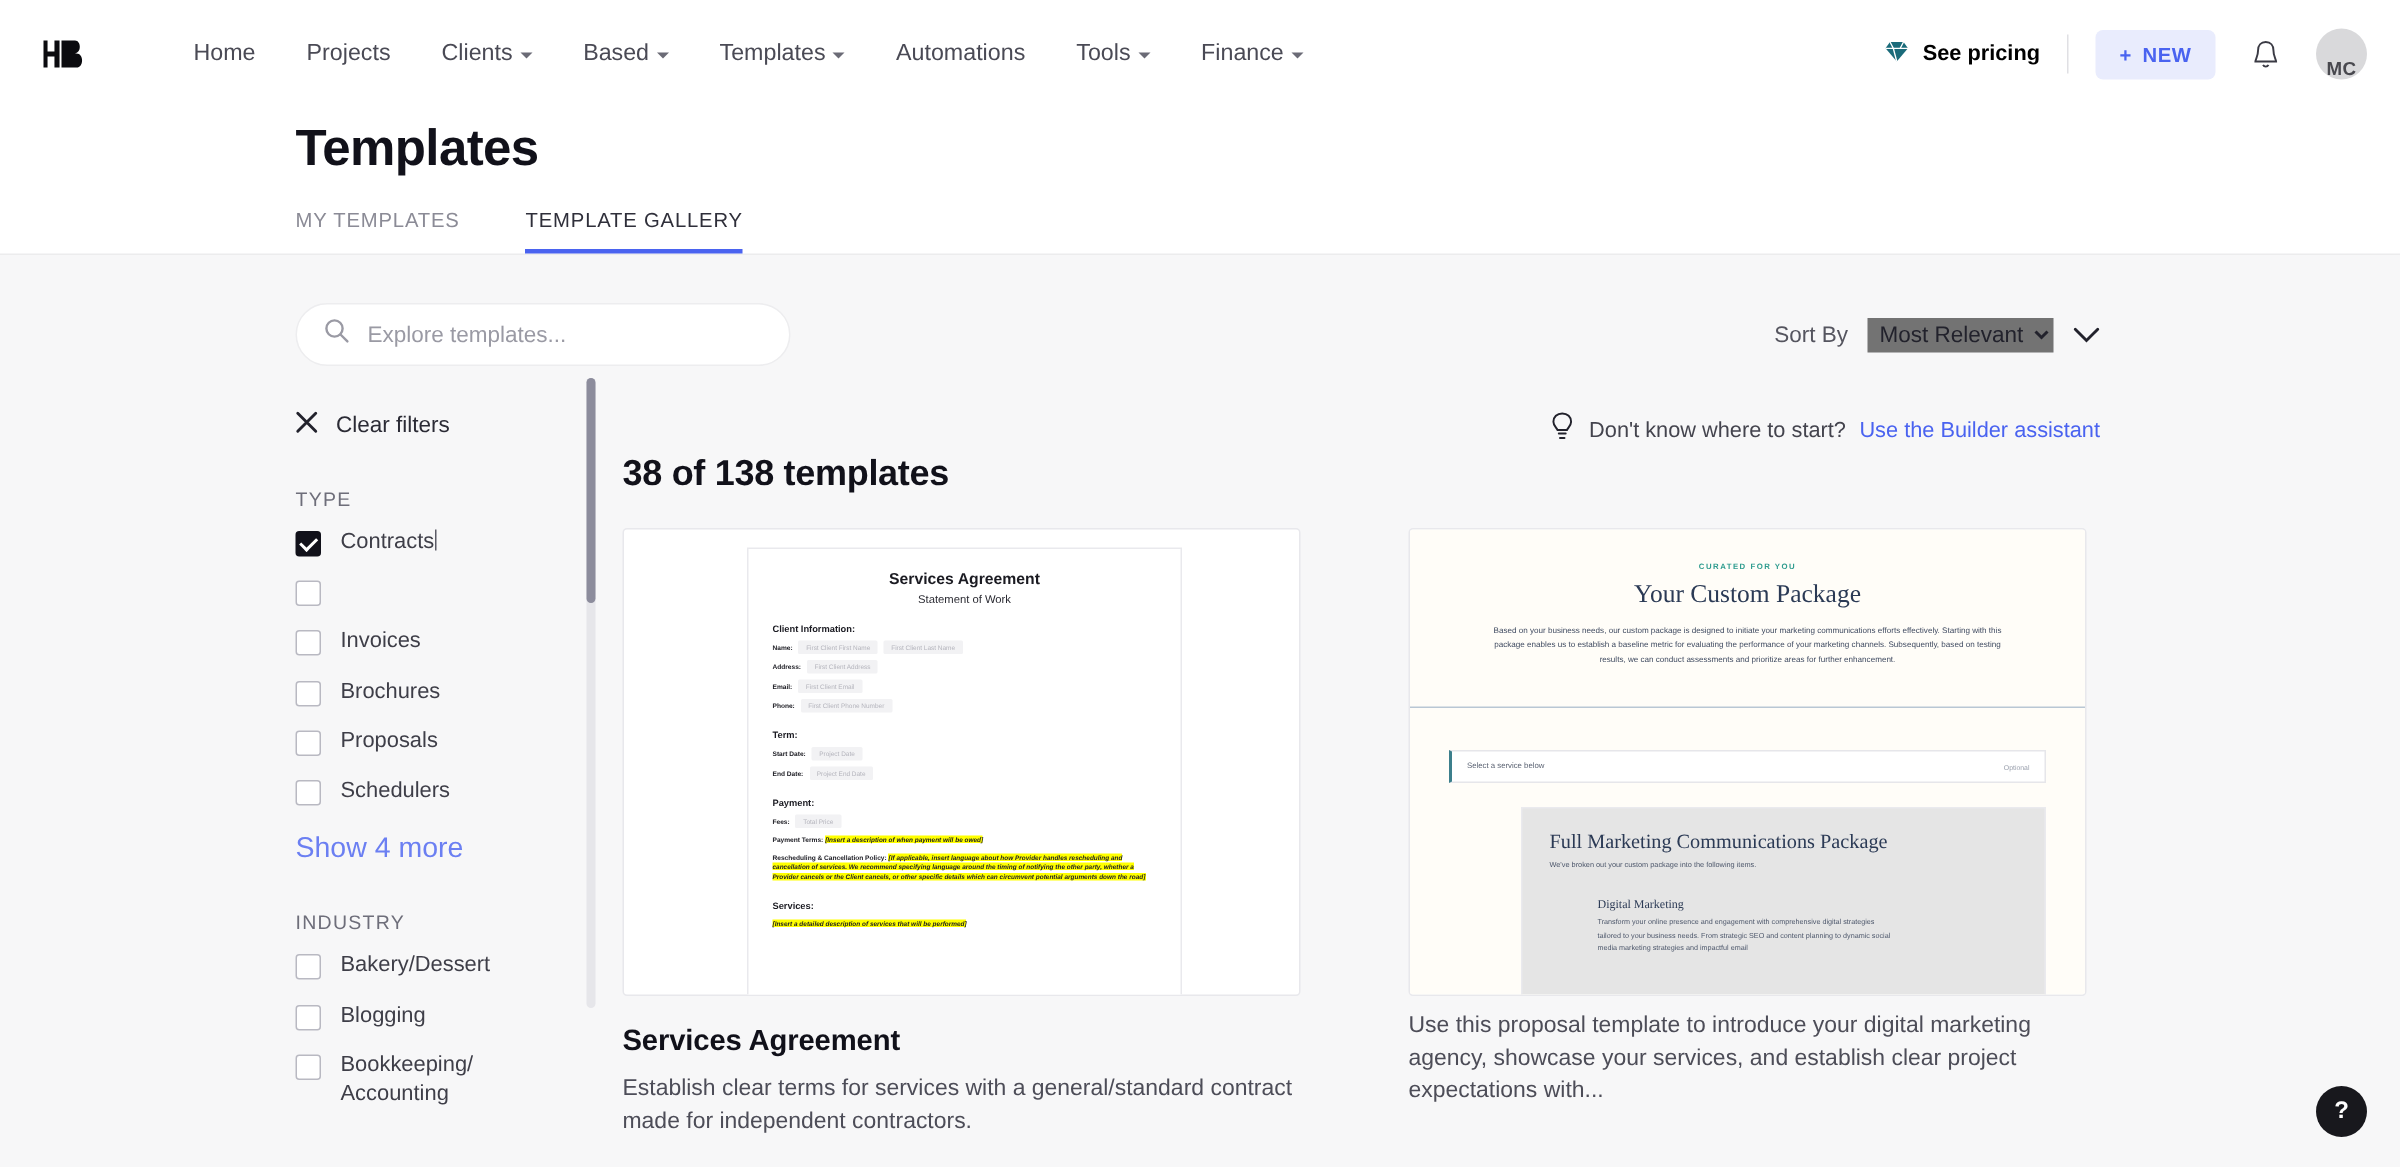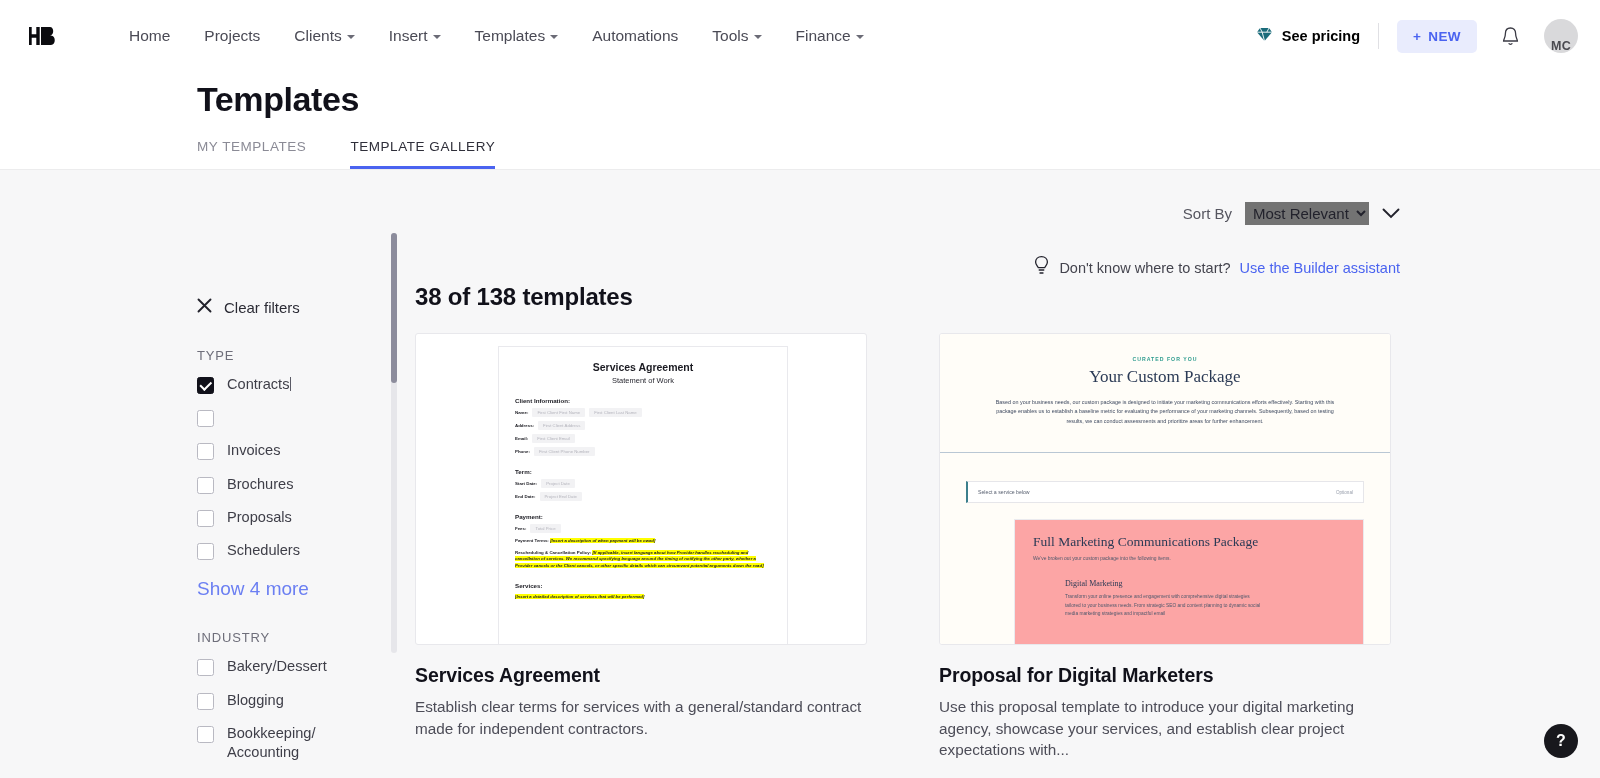--- a/index.html
+++ b/index.html
@@ -91,21 +91,21 @@
     font-family: "Liberation Sans", sans-serif;
   }
   .chev-big { cursor: pointer; display:flex; }
 
   .main { display: flex; padding: 30px 200px 0 197px; }
 
   
   .filters { width: 190px; flex: 0 0 190px; position: relative; padding-right: 8px; }
   .clear-filters {
     display: flex; align-items: center; gap: 12px;
-    font-size: 15px; color: #2b2b35; cursor: pointer; margin-bottom: 32px; margin-top: 43px;
+    font-size: 15px; color: #2b2b35; cursor: pointer; margin-bottom: 32px;
   }
   .filter-group-title {
     font-size: 13px; letter-spacing: .85px; color: #6e6e7a;
     font-weight: 400; margin-bottom: 12px;
   }
   .filter-row {
     display: flex; align-items: flex-start; gap: 13px;
     margin-bottom: 14px; cursor: pointer;
   }
   .cbox {
@@ -202,21 +202,21 @@
   }
   .doc2 .rule { height: 1px; background: #b9c7d4; }
   .doc2 .svcbar {
     margin: 28px 26px 0 26px; background: #fff; border: 1px solid #e6e6ea;
     border-left: 2.5px solid #3c7f8c; height: 22px;
     display: flex; align-items: center; padding: 0 10px;
     font-size: 5.2px; color: #5a6272;
   }
   .doc2 .opt { margin-left: auto; color: #9aa0ad; font-size: 4.6px; }
   .doc2 .pkg {
-    margin: 16px 26px 0 74px; background: #fca5a5; border: 1px solid #eaeaee;
+    margin: 16px 26px 0 74px; background: #e5e5e5; border: 1px solid #eaeaee;
     padding: 14px 18px 0 18px; height: 200px;
   }
   .doc2 .pkgtitle {
     font-family: "Liberation Serif", serif; font-size: 13.5px; color: #2b3a55;
   }
   .doc2 .pkgsub { font-size: 4.9px; color: #4e586c; margin-top: 6px; }
   .doc2 .itemtitle {
     font-family: "Liberation Serif", serif; font-size: 8px;
     color: #2b3a55; margin: 18px 0 0 32px;
   }
@@ -250,21 +250,21 @@
       <span>Home</span>
     </div>
     <div class="nav-item">
       <span>Projects</span>
     </div>
     <div class="nav-item">
       <span>Clients</span>
       <span class="caret"></span>
     </div>
     <div class="nav-item">
-      <span>Insert</span>
+      <span>Based</span>
       <span class="caret"></span>
     </div>
     <div class="nav-item">
       <span>Templates</span>
       <span class="caret"></span>
     </div>
     <div class="nav-item">
       <span>Automations</span>
     </div>
     <div class="nav-item">
@@ -313,20 +313,29 @@
     <div class="tab active">
       <span>TEMPLATE GALLERY</span>
     </div>
   </div>
   <div class="hairline"></div>
 </div>
 
 <div class="content">
 
   <div class="searchrow">
+    <div class="search-box">
+      <span>
+        <svg width="17" height="17" viewBox="0 0 17 17" aria-hidden="true">
+          <circle cx="7" cy="7" r="5.4" fill="none" stroke="#9a9aa4" stroke-width="1.6"></circle>
+          <path d="M11 11 L15.6 15.6" stroke="#9a9aa4" stroke-width="1.6" stroke-linecap="round"></path>
+        </svg>
+      </span>
+      <input class="search-input" type="text" placeholder="Explore templates..." style="">
+    </div>
 
     <div class="sortwrap">
       <span class="sort-label">Sort By</span>
       <select class="sort-select">
         <option>Most Relevant</option>
       </select>
       <span class="chev-big">
         <svg width="18" height="11" viewBox="0 0 18 11" aria-hidden="true">
           <path d="M1.5 1.5 L9 9 L16.5 1.5" fill="none" stroke="#22222c" stroke-width="1.9" stroke-linecap="round"></path>
         </svg>
@@ -483,21 +492,20 @@
                 <span class="opt">Optional</span>
               </div>
               <div class="pkg">
                 <div class="pkgtitle">Full Marketing Communications Package</div>
                 <div class="pkgsub">We've broken out your custom package into the following items.</div>
                 <div class="itemtitle">Digital Marketing</div>
                 <div class="itemtext">Transform your online presence and engagement with comprehensive digital strategies tailored to your business needs. From strategic SEO and content planning to dynamic social media marketing strategies and impactful email</div>
               </div>
             </div>
           </div>
-          <div class="card-title">Proposal for Digital Marketers</div>
           <div class="card-desc">Use this proposal template to introduce your digital marketing agency, showcase your services, and establish clear project expectations with...</div>
         </div>
 
       </div>
     </div>
   </div>
 </div>
 
 <div class="help-fab">
   <span>?</span>

